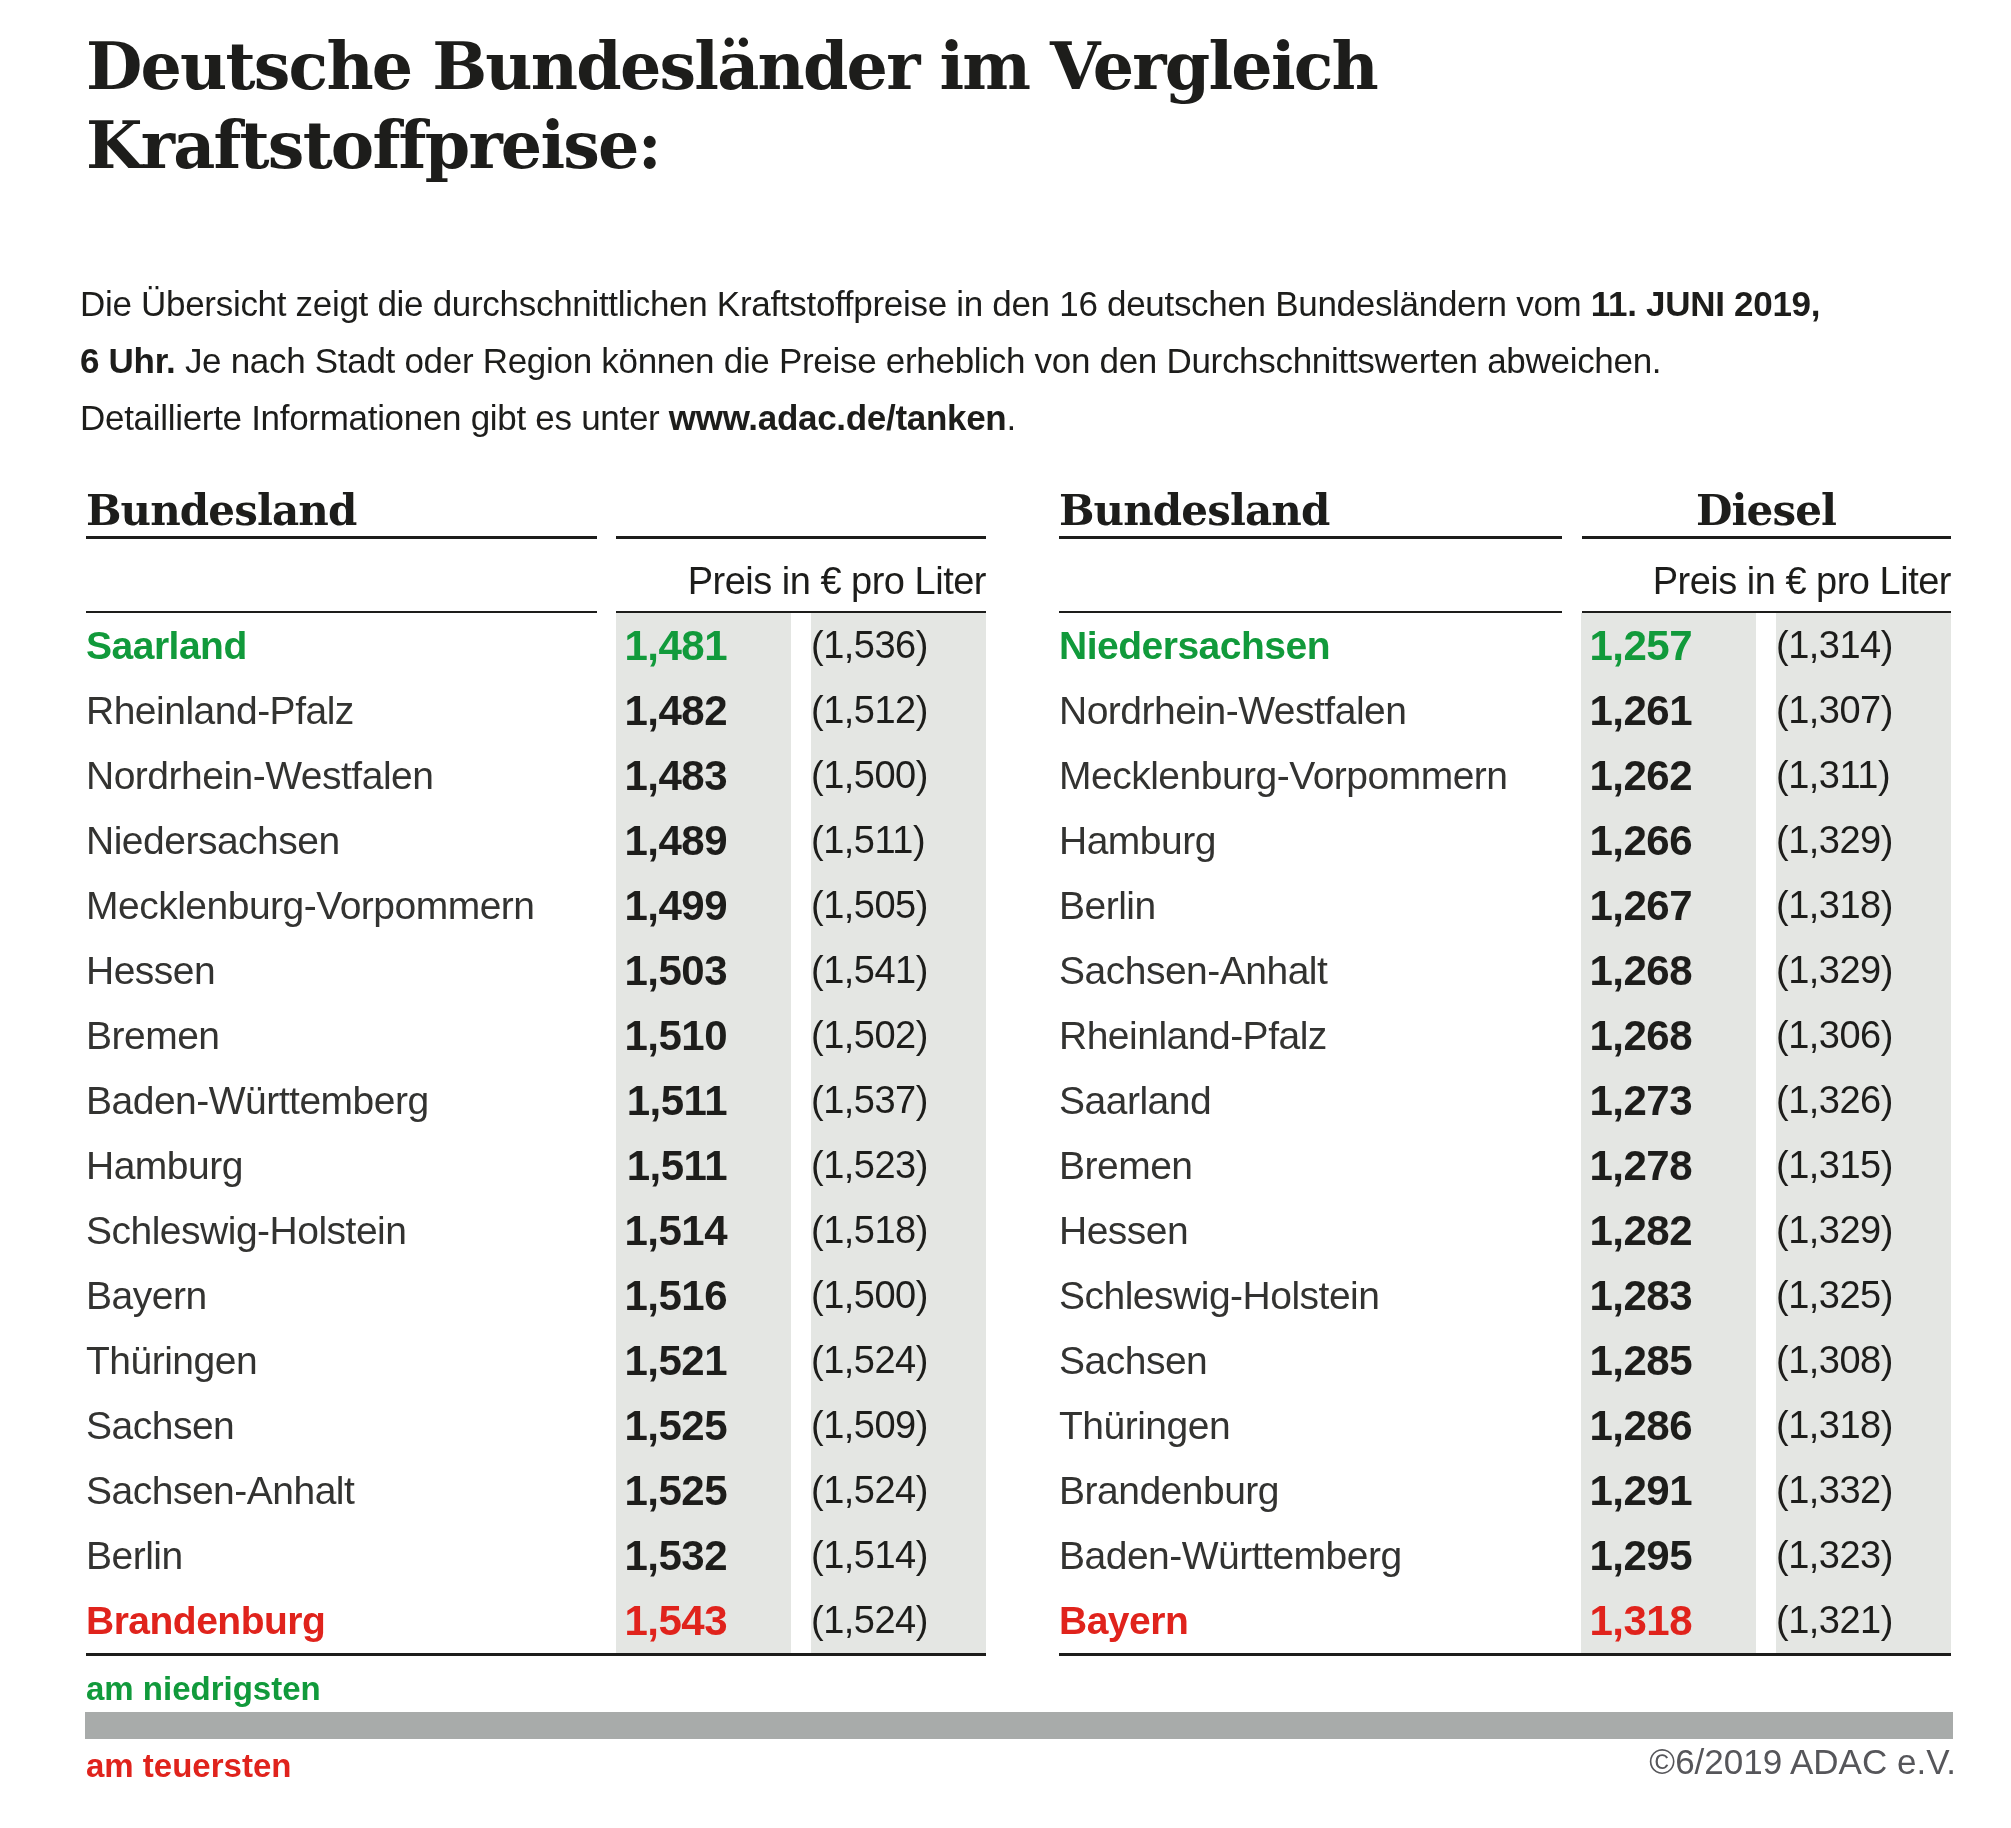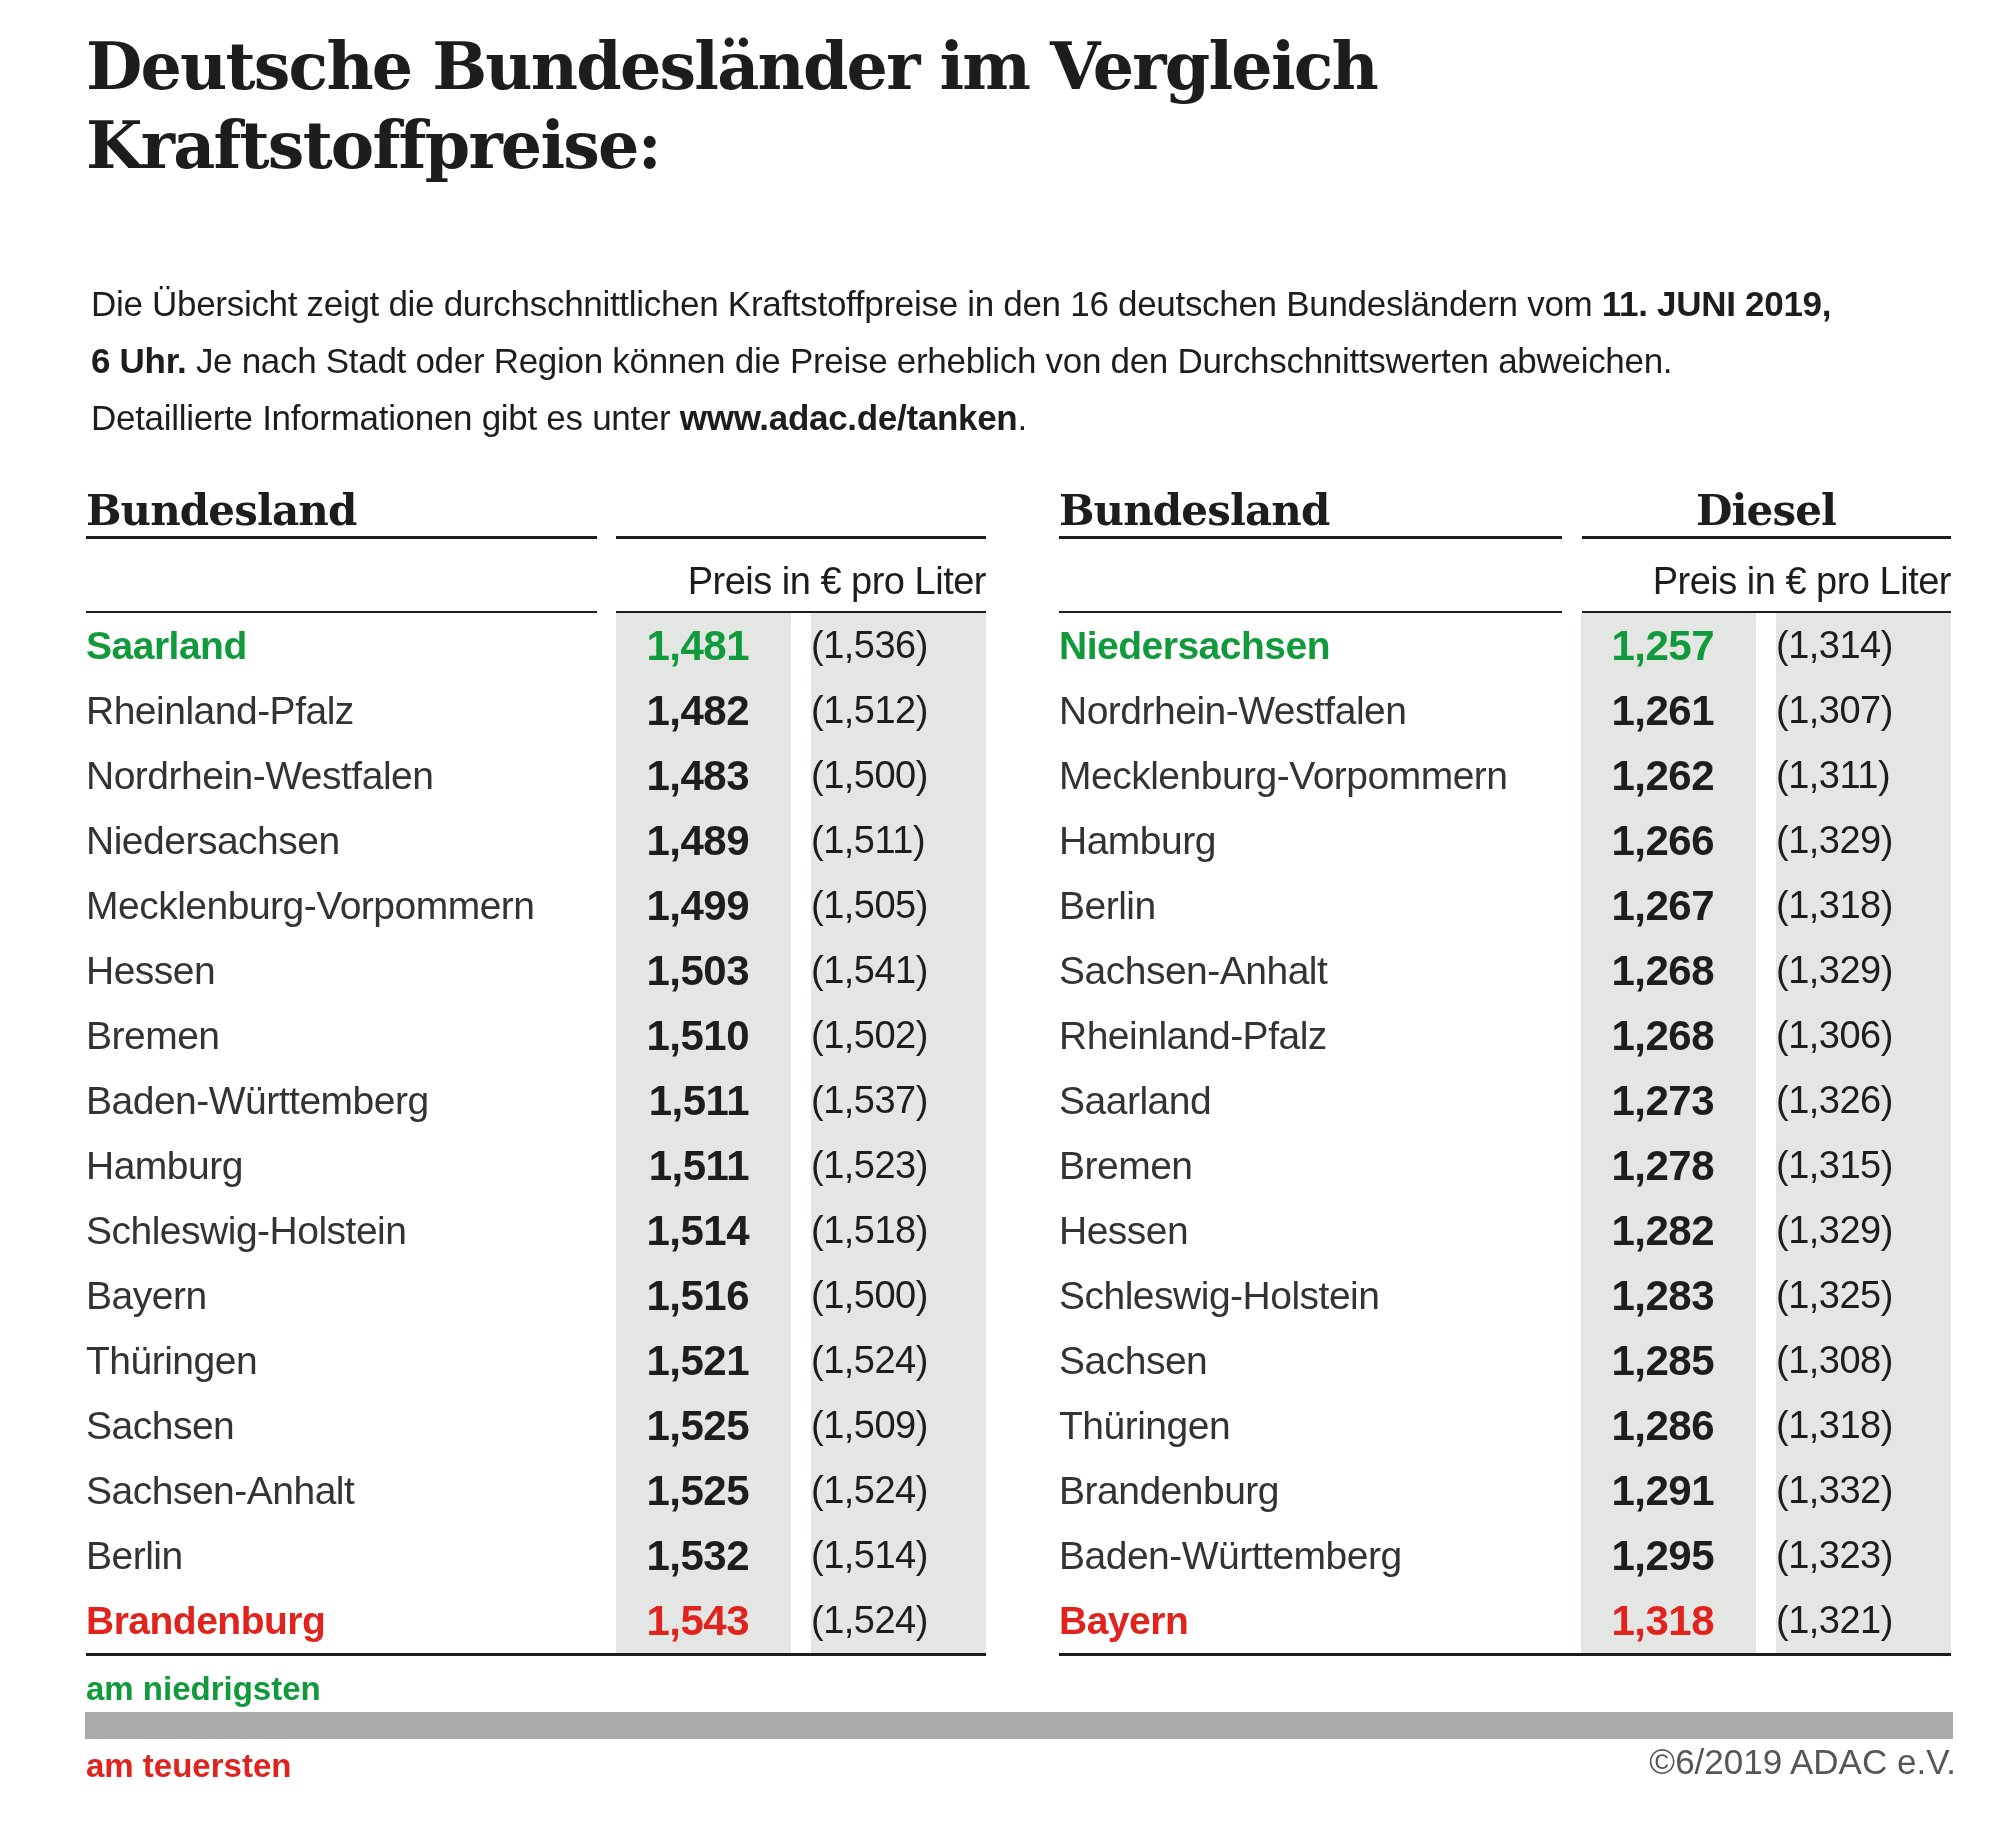--- a/index.html
+++ b/index.html
@@ -11,21 +11,21 @@
     width:2011px;height:1828px;position:relative;background:#ffffff;
     font-family:"Liberation Sans","DejaVu Sans",sans-serif;color:var(--ink);
   }
   
   .title{
     position:absolute;left:86px;top:27px;
     font-family:"DejaVu Serif","Liberation Serif",serif;
     font-weight:700;font-size:65px;line-height:79px;letter-spacing:-1.8px;color:var(--ink);
   }
   
-  .intro{position:absolute;left:91px;top:275px;font-size:35px;line-height:57px;letter-spacing:-0.3px;color:var(--ink);}
+  .intro{position:absolute;left:80px;top:275px;font-size:35px;line-height:57px;letter-spacing:-0.3px;color:var(--ink);}
   .intro b{font-weight:700;}
   
   .tables{position:absolute;left:86px;top:486px;display:flex;gap:73px;}
   .table{position:relative;}
   .table--benzin{width:900px;}
   .table--diesel{width:892px;}
   .thead{display:grid;grid-template-columns:1fr 370px;align-items:end;height:50px;padding-bottom:5.5px;box-sizing:border-box;}
   .th{font-family:"DejaVu Serif","Liberation Serif",serif;font-weight:700;font-size:42px;letter-spacing:-0.9px;}
   .th-fuel{text-align:right;}
   .table--diesel .th-fuel{text-align:center;}
@@ -34,21 +34,21 @@
   .rule .gap{background:transparent;}
   .rule .seg2{background:var(--rule);flex:1;}
   .table--benzin .rule .seg1{width:511px;} .table--benzin .rule .gap{width:19px;}
   .table--diesel .rule .seg1{width:503px;} .table--diesel .rule .gap{width:20px;}
   .subhead{height:72px;display:flex;align-items:flex-end;justify-content:flex-end;
     font-size:38px;letter-spacing:-0.5px;padding-bottom:7.3px;box-sizing:border-box;color:var(--ink);}
   .tbody{display:block;}
   .row{display:grid;grid-template-columns:1fr 175px 20px 175px;height:65px;line-height:65px;}
   .cell{white-space:nowrap;overflow:visible;}
   .land{font-size:39px;letter-spacing:-0.5px;color:var(--ink-soft);}
-  .price{background:var(--band);text-align:right;padding-right:42px;box-sizing:border-box;
+  .price{background:var(--band);text-align:right;padding-right:64px;box-sizing:border-box;
     font-weight:700;font-size:42px;letter-spacing:-0.5px;color:var(--ink);}
   .gapcell{background:#ffffff;}
   .prev{background:var(--band);text-align:left;padding-right:25.5px;box-sizing:border-box;
     font-size:38px;letter-spacing:-0.5px;color:var(--ink);}
   .row.lowest .land,.row.lowest .price{color:var(--green);font-weight:700;}
   .row.highest .land,.row.highest .price{color:var(--red);font-weight:700;}
   .rule-bottom{height:2.7px;background:var(--rule);}
   
   .legend{position:absolute;left:86px;top:1671px;display:flex;gap:41px;font-size:33px;line-height:36px;flex-direction:column;}
   .legend .lowest-label{color:var(--green);font-weight:700;}

